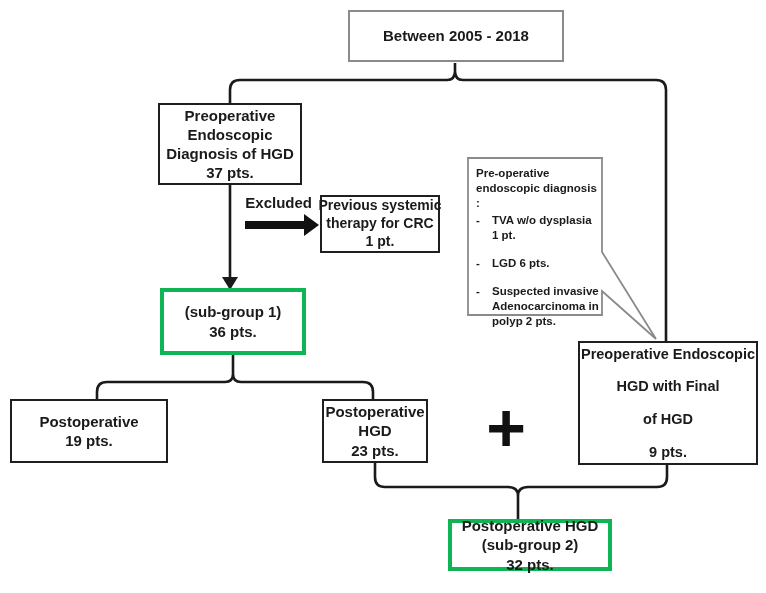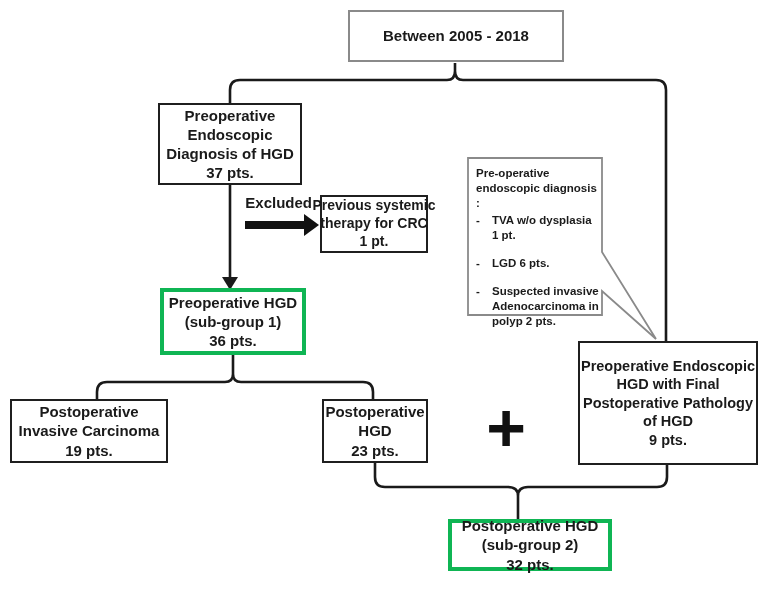--- a/index.html
+++ b/index.html
@@ -66,28 +66,27 @@
 
   <div class="box b-black" style="left:158px;top:103px;width:144px;height:82px;">
     <div class="ln">Preoperative</div>
     <div class="ln">Endoscopic</div>
     <div class="ln">Diagnosis of HGD</div>
     <div class="ln">37 pts.</div>
   </div>
 
   <div class="label" style="left:244px;top:194px;width:68px;font-size:15px;">Excluded</div>
 
-  <div class="box b-black" style="left:320px;top:195px;width:108px;height:58px;font-size:14px;justify-content:space-between;">
+  <div class="box b-black" style="left:320px;top:195px;width:120px;height:58px;font-size:14px;justify-content:space-between;">
     <div class="ln">Previous systemic</div>
     <div class="ln">therapy for CRC</div>
     <div class="ln">1 pt.</div>
   </div>
 
   <div class="box b-green" style="left:160px;top:288px;width:146px;height:67px;">
-    <div class="ln">Preoperative HGD</div>
     <div class="ln">(sub-group 1)</div>
     <div class="ln">36 pts.</div>
   </div>
 
   <div class="callout-text">
     <div>Pre-operative</div>
     <div>endoscopic  diagnosis :</div>
     <div class="callout-item gap1">
       <span class="dash">-</span>
       <span class="itxt">TVA w/o dysplasia 1 pt.</span>
@@ -97,36 +96,34 @@
       <span class="itxt">LGD 6 pts.</span>
     </div>
     <div class="callout-item gap2">
       <span class="dash">-</span>
       <span class="itxt">Suspected invasive Adenocarcinoma in polyp 2 pts.</span>
     </div>
   </div>
 
   <div class="box b-black" style="left:10px;top:399px;width:158px;height:64px;">
     <div class="ln">Postoperative</div>
-    <div class="ln">Invasive Carcinoma</div>
     <div class="ln">19 pts.</div>
   </div>
 
   <div class="box b-black" style="left:322px;top:399px;width:106px;height:64px;">
     <div class="ln">Postoperative</div>
     <div class="ln">HGD</div>
     <div class="ln">23 pts.</div>
   </div>
 
   <div class="plus">+</div>
 
-  <div class="box b-black" style="left:578px;top:341px;width:180px;height:124px;font-size:14.5px;">
+  <div class="box b-black" style="left:578px;top:341px;width:180px;height:124px;font-size:14.5px;gap:14px;">
     <div class="ln">Preoperative Endoscopic</div>
     <div class="ln">HGD with Final</div>
-    <div class="ln">Postoperative Pathology</div>
     <div class="ln">of HGD</div>
     <div class="ln">9 pts.</div>
   </div>
 
   <div class="box b-green" style="left:448px;top:519px;width:164px;height:52px;">
     <div class="ln">Postoperative HGD</div>
     <div class="ln">(sub-group 2)</div>
     <div class="ln">32 pts.</div>
   </div>
 

